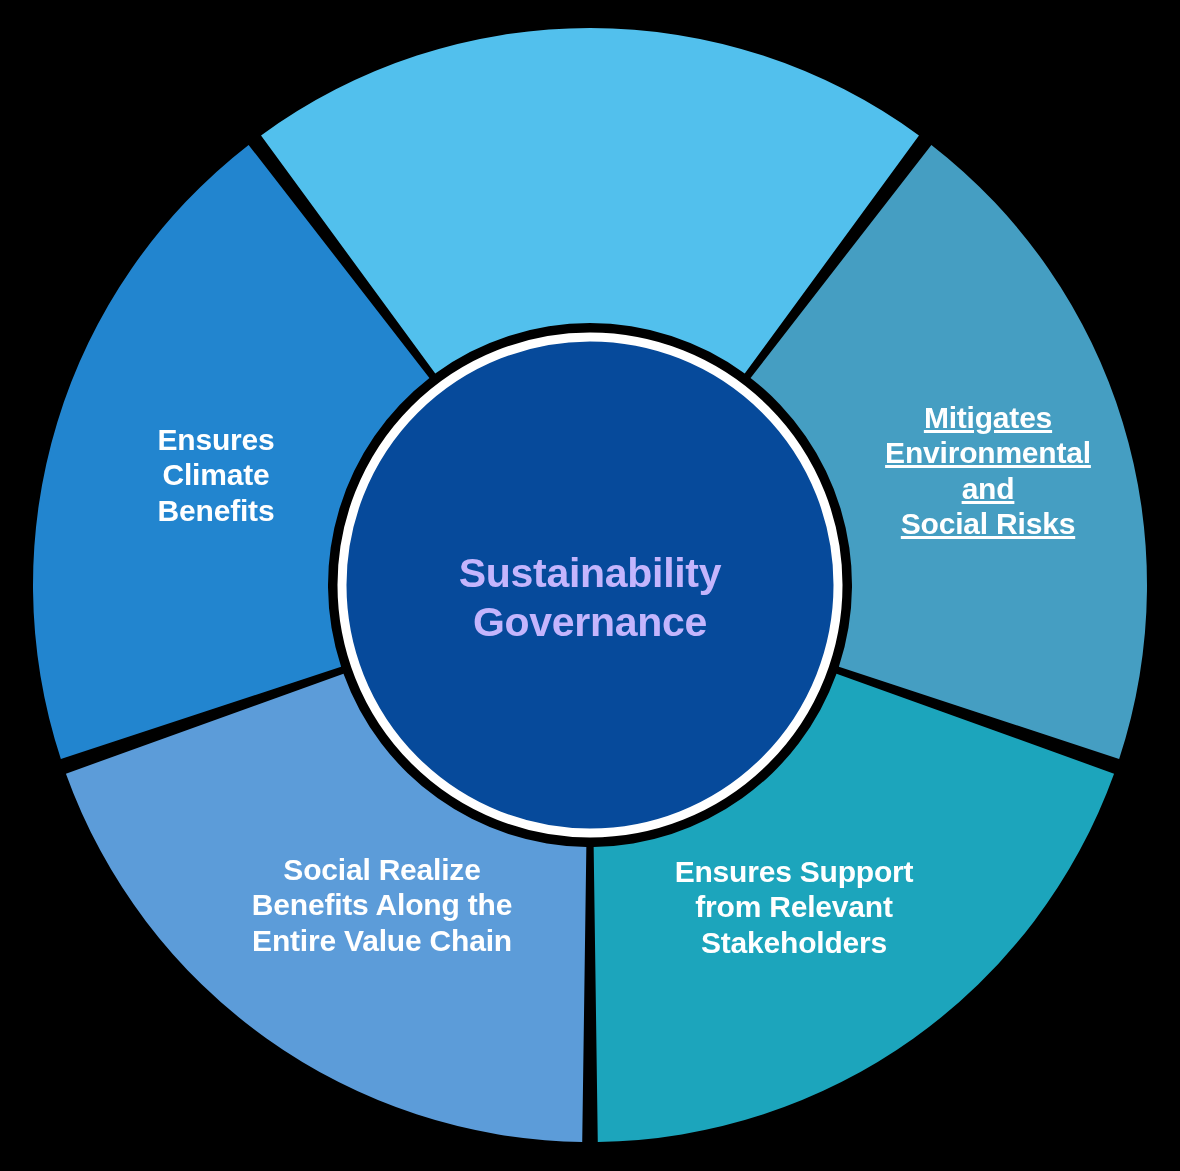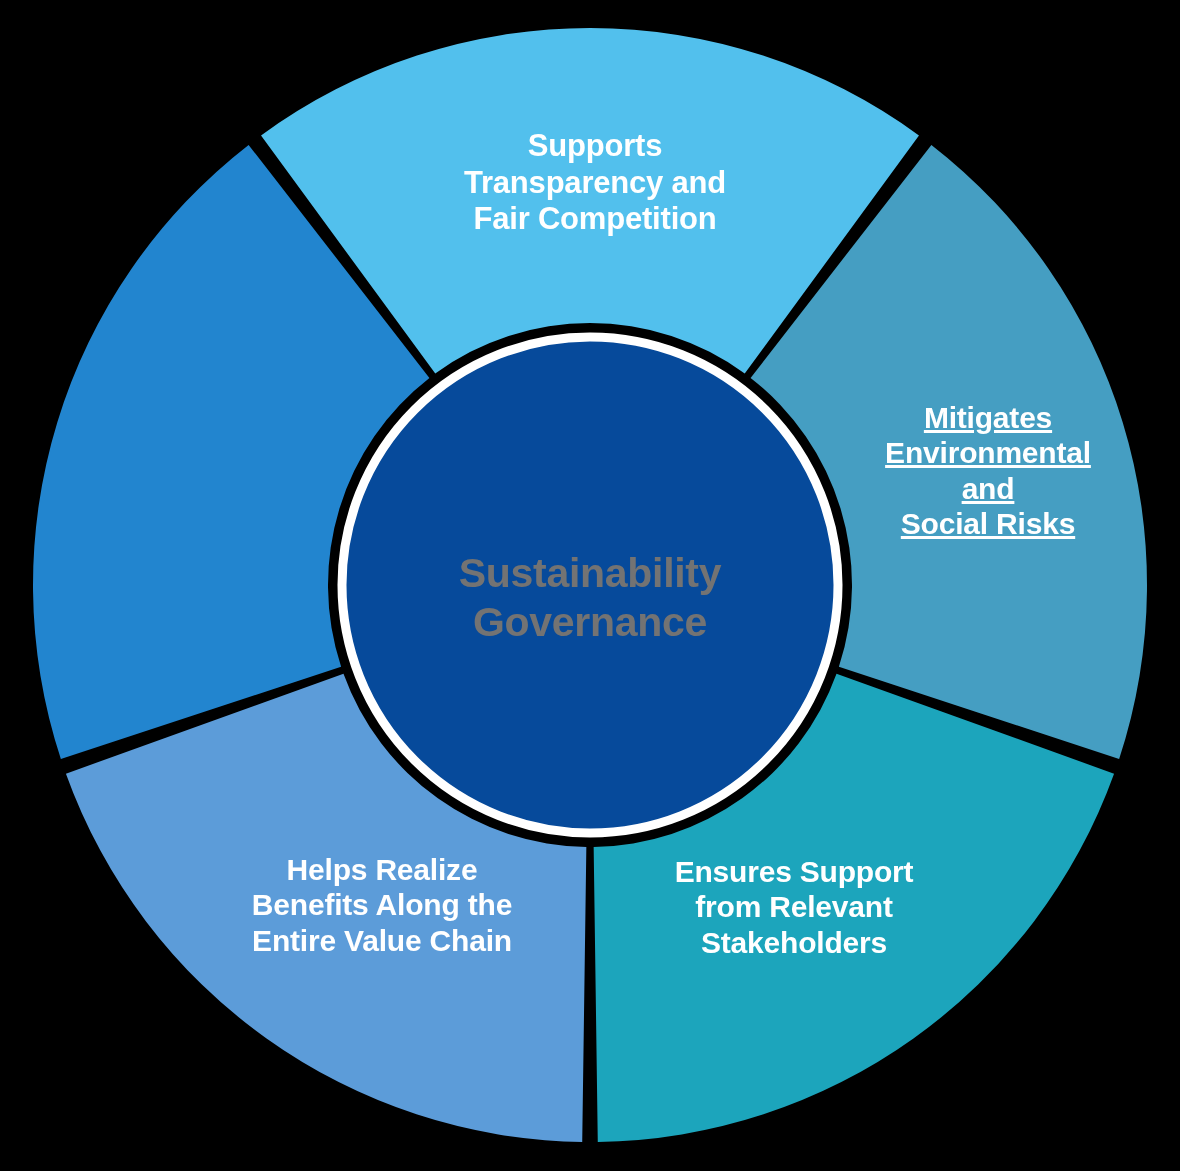--- a/index.html
+++ b/index.html
@@ -66,21 +66,21 @@
     top: 422px;
     width: 272px;
     font-size: 30px;
   }
   #hub-label {
     position: absolute;
     left: 370px;
     top: 549px;
     width: 440px;
     text-align: center;
-    color: #737373;
+    color: #c4b5fd;
     font-weight: bold;
     font-size: 41px;
     line-height: 1.2;
     letter-spacing: -0.3px;
     white-space: pre-line;
     pointer-events: none;
   }
 </style>
 </head>
 <body>
@@ -91,34 +91,34 @@
     <g>
       <path id="seg-path-0" d="M 261.03 135.52 A 557 557 0 0 1 918.97 135.52 L 744.74 373.58 A 262 262 0 0 0 435.26 373.58 Z" fill="#52c0ed"></path>
       <path id="seg-path-1" d="M 931.39 144.88 A 557 557 0 0 1 1119.13 758.97 L 838.89 666.83 A 262 262 0 0 0 750.58 377.98 Z" fill="#459ec2"></path>
       <path id="seg-path-2" d="M 1114.07 773.68 A 557 557 0 0 1 597.78 1141.95 L 593.66 846.97 A 262 262 0 0 0 836.51 673.75 Z" fill="#1ca5bc"></path>
       <path id="seg-path-3" d="M 582.22 1141.95 A 557 557 0 0 1 65.93 773.68 L 343.49 673.75 A 262 262 0 0 0 586.34 846.97 Z" fill="#5c9cd9"></path>
       <path id="seg-path-4" d="M 60.87 758.97 A 557 557 0 0 1 248.61 144.88 L 429.42 377.98 A 262 262 0 0 0 341.11 666.83 Z" fill="#2285cf"></path>
     </g>
     <circle id="hub-circle" cx="590" cy="585" r="248" fill="#064a9b" stroke="#ffffff" stroke-width="9"></circle>
   </svg>
 
-  <div class="seg-label" id="label-top">Supports
-Transparency and
-Fair Competition</div>
 
   <div class="seg-label" id="label-right">Mitigates
 Environmental
 and
 Social Risks</div>
 
   <div class="seg-label" id="label-bottom-right">Ensures Support
 from Relevant
 Stakeholders</div>
 
-  <div class="seg-label" id="label-bottom-left">Helps Realize
+  <div class="seg-label" id="label-bottom-left">Social Realize
 Benefits Along the
 Entire Value Chain</div>
 
+  <div class="seg-label" id="label-left">Ensures
+Climate
+Benefits</div>
 
   <div id="hub-label">Sustainability
 Governance</div>
 
 </div>
 
 </body></html>

